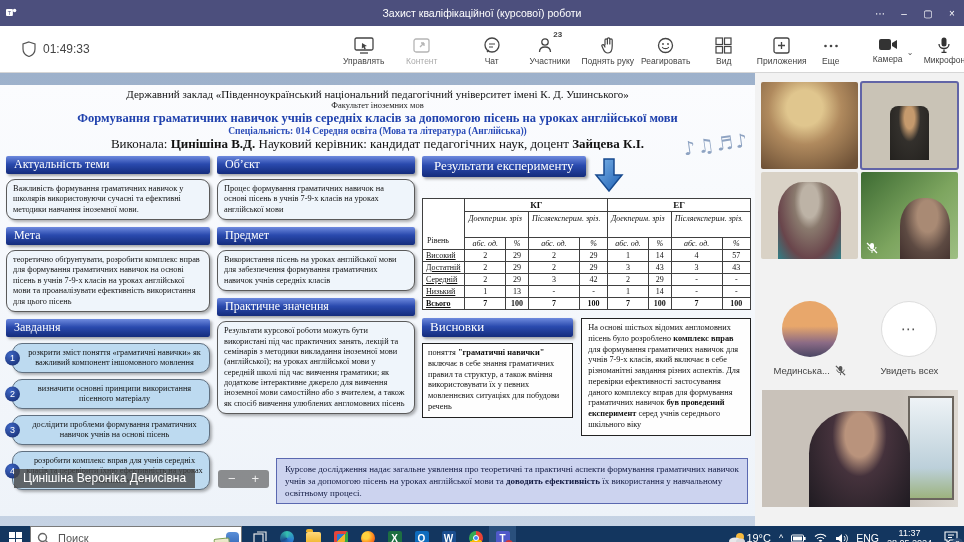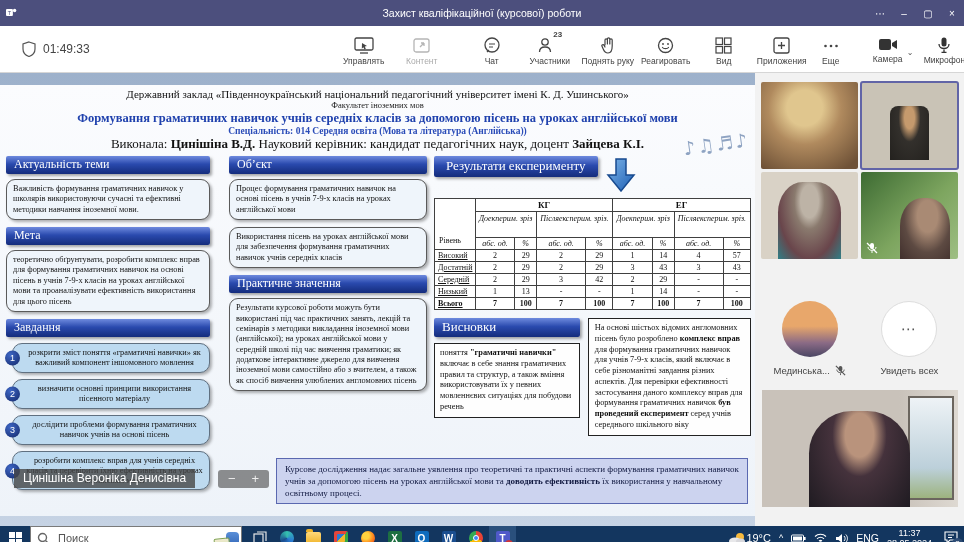--- a/index.html
+++ b/index.html
@@ -26,21 +26,21 @@
   .slide{position:absolute;left:0;top:12px;right:0;bottom:10px;background:linear-gradient(180deg,#fbfcfe,#eef3f9);font-family:"Liberation Serif",serif;}
   .sh{ text-align:center;}
   .sh1{font-size:11px;color:#111;padding-top:3px;}
   .sh2{font-size:8.5px;color:#222;}
   .sh3{font-size:12.5px;font-weight:bold;color:#1f41ad;padding:1px 10px 0;}
   .sh4{font-size:9.5px;font-weight:bold;color:#2a4cb8;}
   .sh5{font-size:13px;color:#111;padding-bottom:2px;}
   .b{font-weight:bold;}
   .notes{position:absolute;right:6px;top:48px;color:#8ea3c2;font-size:19px;letter-spacing:2px;transform:rotate(-8deg);font-family:"DejaVu Sans",sans-serif;}
   .cols{display:flex;gap:7px;padding:2px 4px 0 6px;align-items:flex-start;}
-  .c1{width:204px;}.c2{width:198px;margin-left:12px;}.c3{flex:1;}
+  .c1{width:204px;}.c2{width:198px;}.c3{flex:1;}
   .hdr{background:linear-gradient(180deg,#6e8ade 0%,#2a4aae 45%,#142c7c 100%);color:#fff;font-size:12px;padding:1px 8px 2px;border-radius:2px;box-shadow:2px 2px 3px rgba(0,0,0,.35);}
   .box{background:#eff5fb;border:1px solid #5a5a5a;border-radius:9px;font-size:8.3px;line-height:1.25;padding:4px 6px;margin:5px 0 7px;box-shadow:2px 2px 3px rgba(0,0,0,.3);color:#111;}
   .task{background:#bddaf0;border:1px solid #607080;border-radius:10px;font-size:8.3px;line-height:1.2;text-align:center;padding:4px 6px 4px 13px;margin:6px 0 0 6px;position:relative;box-shadow:2px 2px 3px rgba(0,0,0,.3);color:#111;}
   .tnum{position:absolute;left:-8px;top:50%;transform:translateY(-50%);width:15px;height:15px;border-radius:50%;background:radial-gradient(circle at 35% 30%,#3d66c4,#14296b);color:#fff;font-size:9px;font-family:"Liberation Sans",sans-serif;display:flex;align-items:center;justify-content:center;}
   .reshead{display:flex;align-items:flex-start;gap:8px;}
   .reshead .hdr{font-size:13px;padding:2px 12px 3px;}
   .arrow{margin-top:2px;}
   table.res{border-collapse:collapse;background:#fff;width:100%;margin-top:6px;font-size:8px;color:#111;}
   table.res th,table.res td{border:1px solid #404040;text-align:center;padding:1px 2px;}
   table.res .grp{font-weight:bold;font-size:9px;}
@@ -255,20 +255,21 @@
               <div class="task"><span class="tnum">1</span><span>розкрити зміст поняття «граматичні навички» як важливий компонент іншомовного мовлення</span></div>
               <div class="task"><span class="tnum">2</span><span>визначити основні принципи використання пісенного матеріалу</span></div>
               <div class="task"><span class="tnum">3</span><span>дослідити проблеми формування граматичних навичок учнів на основі пісень</span></div>
               <div class="task"><span class="tnum">4</span><span>розробити комплекс вправ для учнів середніх класів та перевірити їхню ефективність на уроках англійської мови</span></div>
             </div>
         </div>
 
         <div class="c2">
           <div class="hdr">Об’єкт</div>
           <div class="box">Процес формування граматичних навичок на основі пісень в учнів 7-9-х класів на уроках англійської мови</div>
+          <div class="hdr">Предмет</div>
           <div class="box">Використання  пісень на уроках англійської мови для забезпечення формування граматичних навичок учнів середніх класів</div>
           <div class="hdr">Практичне значення</div>
           <div class="box">Результати курсової роботи можуть бути використані  під час практичних занять, лекцій та семінарів з методики викладання  іноземної мови (англійської); на уроках англійської мови у середній школі під час вивчення граматики;  як додаткове інтерактивне джерело для вивчення  іноземної мови самостійно або з вчителем, а також як спосіб вивчення улюблених англомовних пісень</div>
         </div>
 
         <div class="c3">
           <div class="reshead">
             <div class="hdr">Результати експерименту</div>
             <svg class="arrow" width="30" height="34" viewBox="0 0 30 34">
                 <defs>

